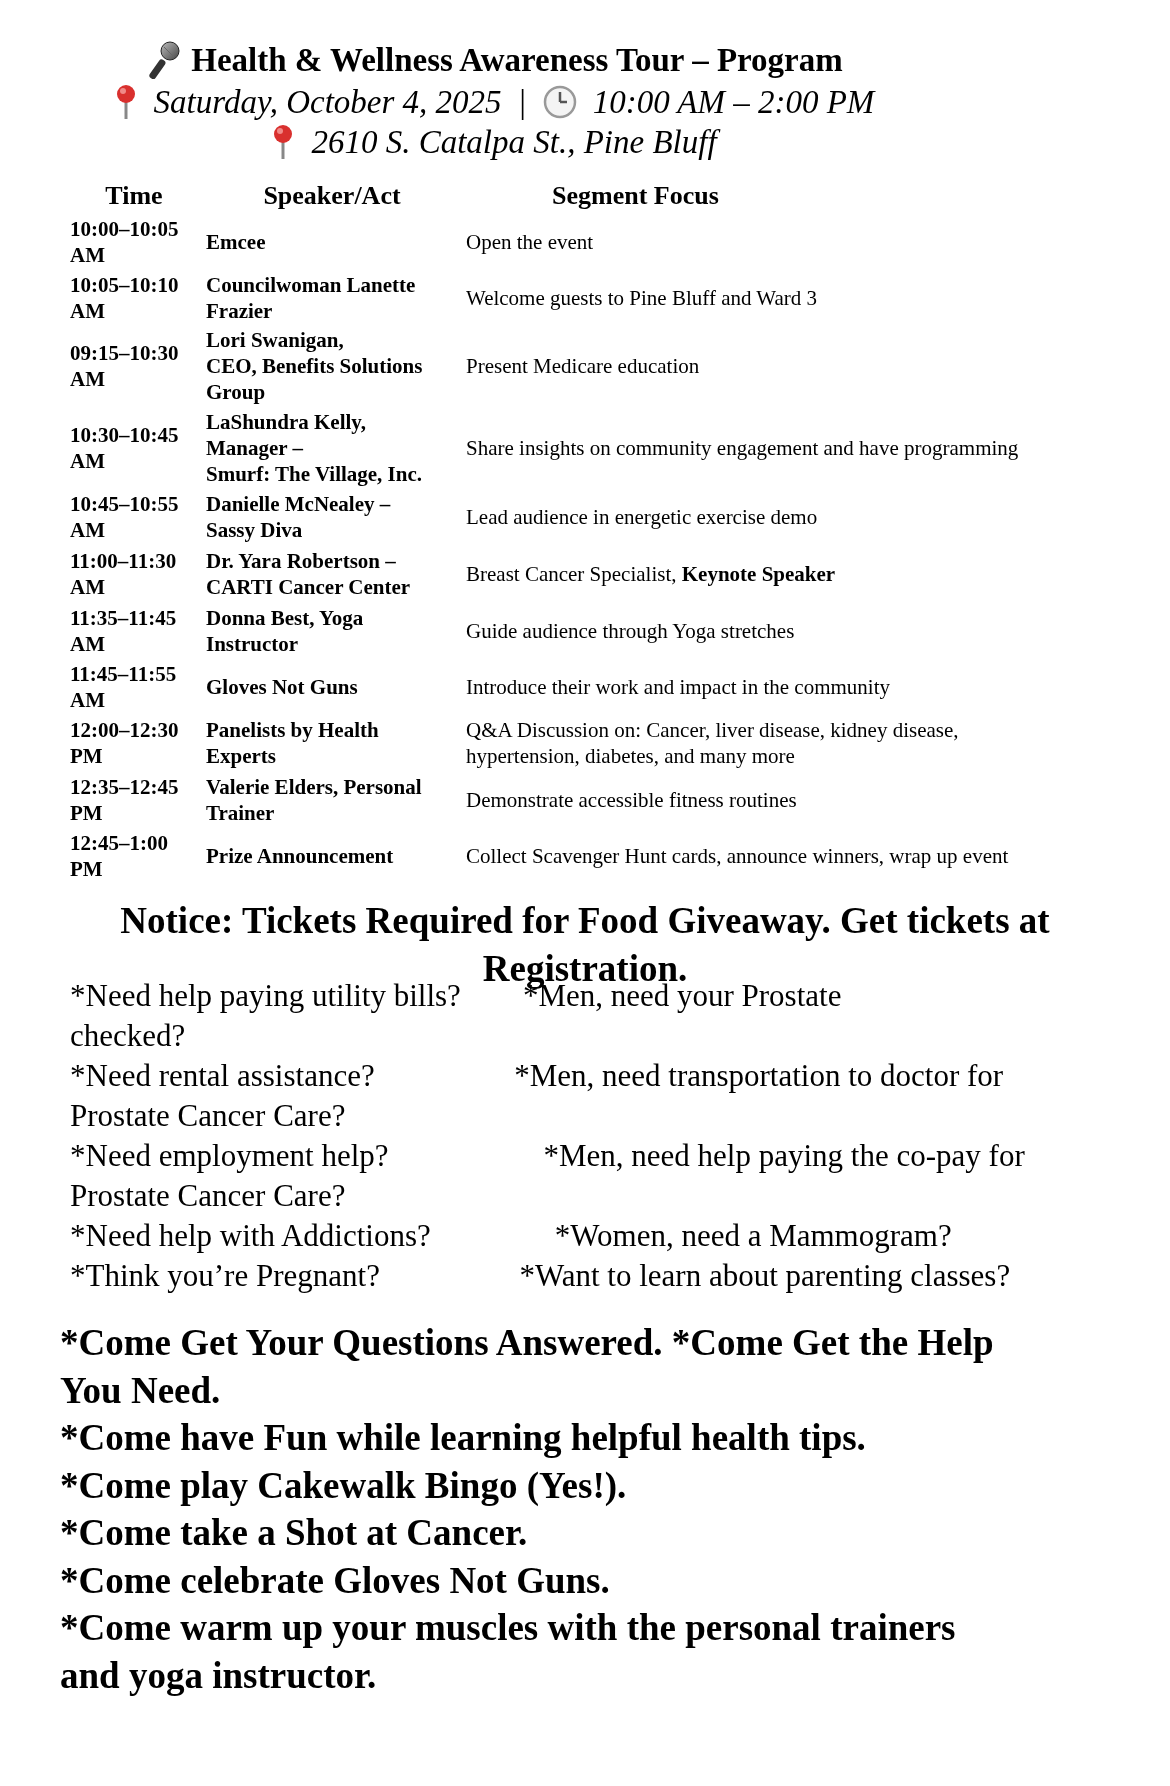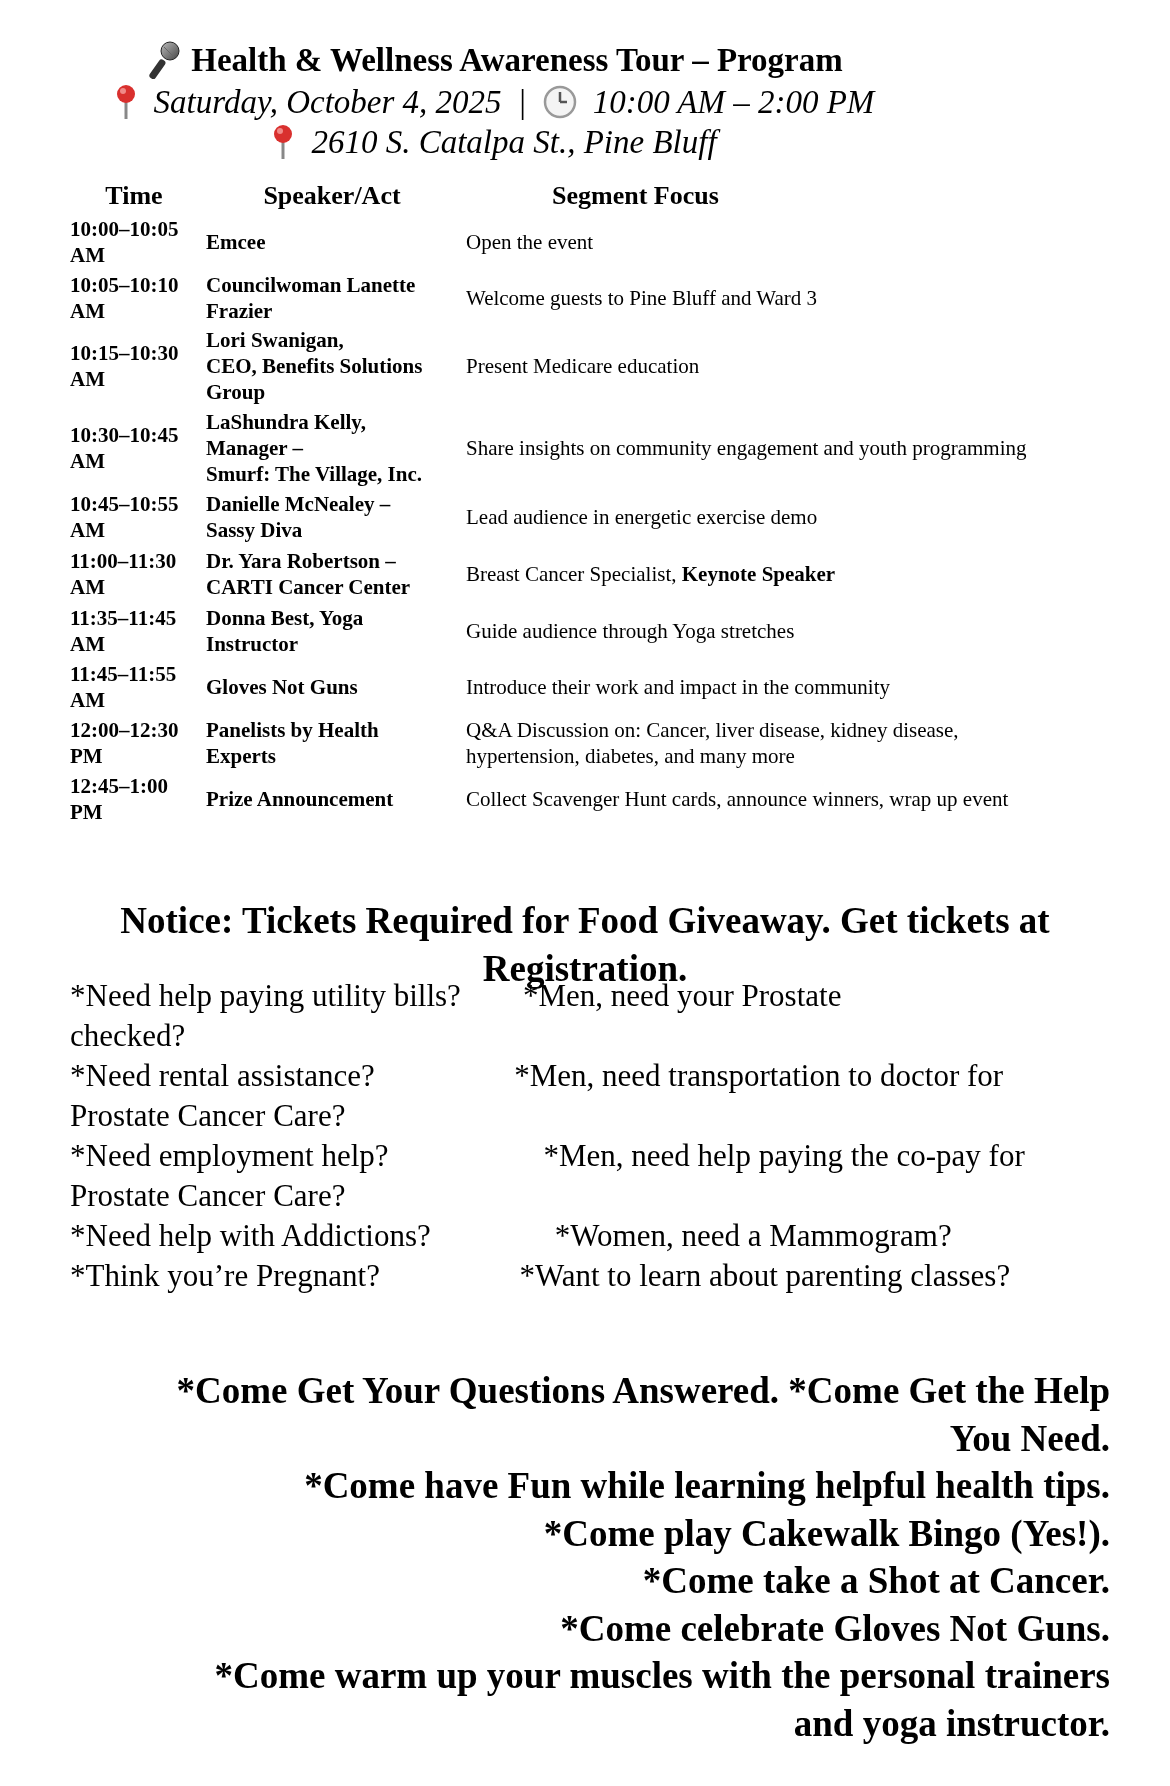--- a/index.html
+++ b/index.html
@@ -27,21 +27,21 @@
     tr.r9 td { height:56px; }
     tr.r10 td { height:57px; }
     tr.r11 td { height:55px; }
     .kw { font-weight:bold; }
 
     .notice { position:absolute; left:60px; top:897px; width:1050px; text-align:center; font-weight:bold; font-size:37px; line-height:48px; }
 
     .needs { position:absolute; left:70px; top:976px; width:1050px; font-size:31px; line-height:40px; }
     .needs .line { white-space:pre; }
 
-    .come { position:absolute; left:60px; top:1367px; width:1050px; text-align:right; font-weight:bold; font-size:37px; line-height:47.5px; }
+    .come { position:absolute; left:60px; top:1319px; width:1050px; text-align:left; font-weight:bold; font-size:37px; line-height:47.5px; }
   </style>
 </head>
 <body>
 
 <div class="header">
   <div class="title">
     <span class="icon mic">
       <svg width="36" height="38" viewBox="0 0 36 38">
         <defs>
             <linearGradient id="mg" x1="0" y1="0" x2="1" y2="1">
@@ -116,21 +116,21 @@
         <td class="speaker">
           <div>Councilwoman Lanette</div>
           <div>Frazier</div>
         </td>
         <td class="focus">
           <div>Welcome guests to Pine Bluff and Ward 3</div>
         </td>
       </tr>
       <tr class="r3">
         <td class="time">
-          <div>10:15–10:30</div>
+          <div>09:15–10:30</div>
           <div>AM</div>
         </td>
         <td class="speaker">
           <div>Lori Swanigan,</div>
           <div>CEO, Benefits Solutions</div>
           <div>Group</div>
         </td>
         <td class="focus">
           <div>Present Medicare education</div>
         </td>
@@ -139,21 +139,21 @@
         <td class="time">
           <div>10:30–10:45</div>
           <div>AM</div>
         </td>
         <td class="speaker">
           <div>LaShundra Kelly,</div>
           <div>Manager –</div>
           <div>Smurf: The Village, Inc.</div>
         </td>
         <td class="focus">
-          <div>Share insights on community engagement and youth programming</div>
+          <div>Share insights on community engagement and have programming</div>
         </td>
       </tr>
       <tr class="r5">
         <td class="time">
           <div>10:45–10:55</div>
           <div>AM</div>
         </td>
         <td class="speaker">
           <div>Danielle McNealey –</div>
           <div>Sassy Diva</div>
@@ -205,20 +205,33 @@
           <div>12:00–12:30</div>
           <div>PM</div>
         </td>
         <td class="speaker">
           <div>Panelists by Health</div>
           <div>Experts</div>
         </td>
         <td class="focus">
           <div>Q&amp;A Discussion on: Cancer, liver disease, kidney disease,</div>
           <div>hypertension, diabetes, and many more</div>
+        </td>
+      </tr>
+      <tr class="r10">
+        <td class="time">
+          <div>12:35–12:45</div>
+          <div>PM</div>
+        </td>
+        <td class="speaker">
+          <div>Valerie Elders, Personal</div>
+          <div>Trainer</div>
+        </td>
+        <td class="focus">
+          <div>Demonstrate accessible fitness routines</div>
         </td>
       </tr>
       <tr class="r11">
         <td class="time">
           <div>12:45–1:00</div>
           <div>PM</div>
         </td>
         <td class="speaker">
           <div>Prize Announcement</div>
         </td>

